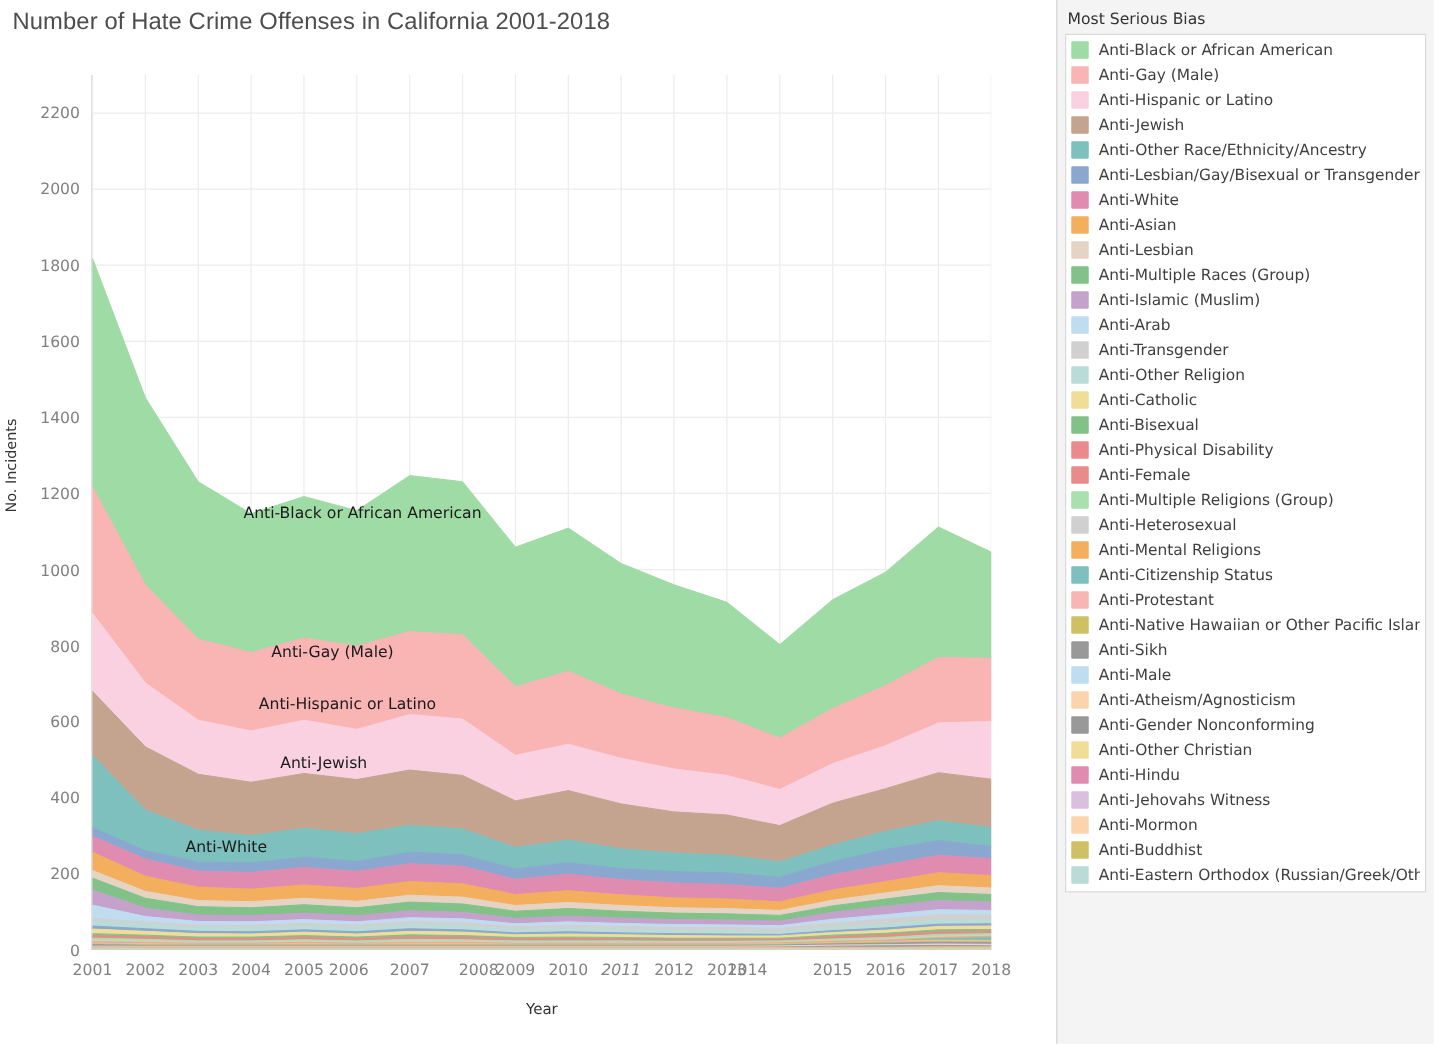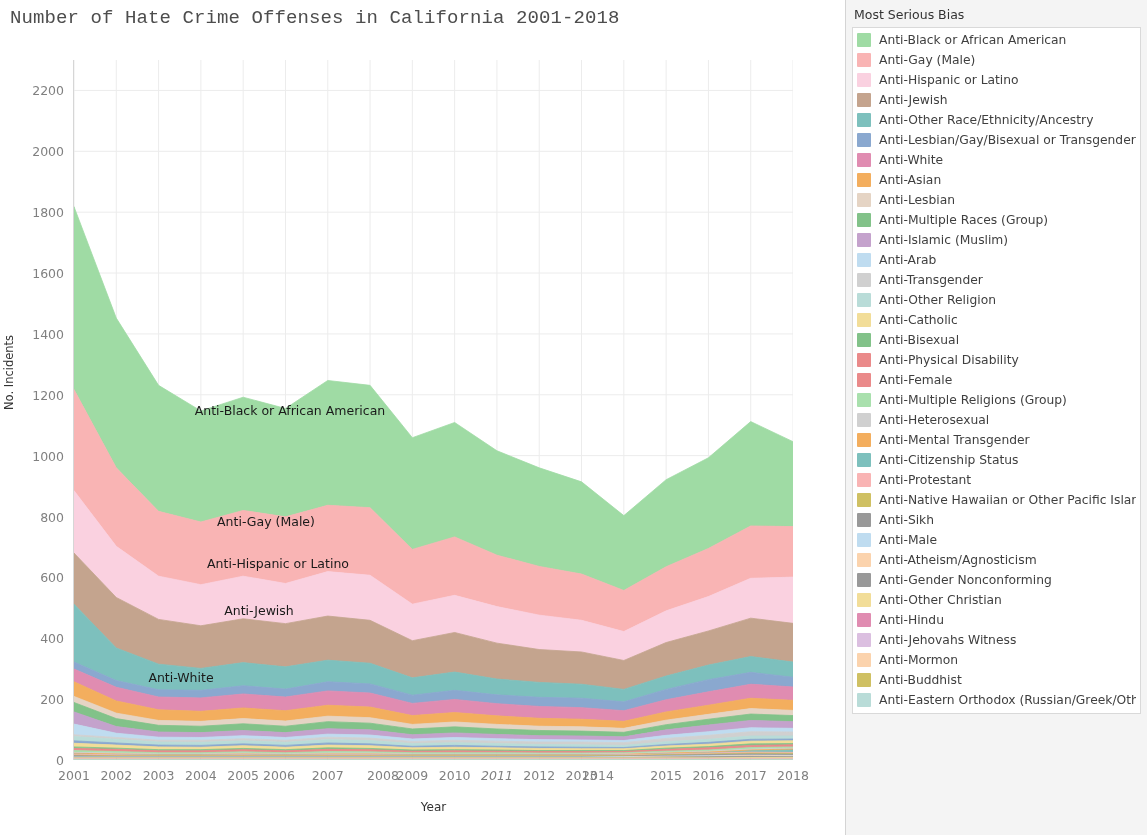--- a/index.html
+++ b/index.html
@@ -13,21 +13,21 @@
   #viz{position:absolute;left:0;top:0;width:1147px;height:835px;}
 
   
   #chart-pane{
     position:absolute;left:0;top:0;width:838px;height:835px;
     background:#ffffff;
   }
   #chart-title{
     position:absolute;left:10px;top:7px;
     font-size:19px;color:#4d4d4d;
-    font-family:Liberation Mono, monospace;
+    font-family:Liberation Sans, sans-serif;
     white-space:nowrap;letter-spacing:0.1px;
   }
   #plot-wrap{
     position:absolute;left:74px;top:60px;
     width:719px;height:700px;
   }
   #plot-svg{position:absolute;left:0;top:0;}
 
   
   #y-axis{position:absolute;left:0;top:60px;width:74px;height:700px;}
@@ -304,21 +304,21 @@
         <div class="legend-item">
           <span class="legend-swatch" style="background: rgb(169, 224, 173);"></span>
           <span class="legend-label">Anti-Multiple Religions (Group)</span>
         </div>
         <div class="legend-item">
           <span class="legend-swatch" style="background: rgb(208, 208, 208);"></span>
           <span class="legend-label">Anti-Heterosexual</span>
         </div>
         <div class="legend-item">
           <span class="legend-swatch" style="background: rgb(243, 174, 94);"></span>
-          <span class="legend-label">Anti-Mental Transgender</span>
+          <span class="legend-label">Anti-Mental Religions</span>
         </div>
         <div class="legend-item">
           <span class="legend-swatch" style="background: rgb(125, 192, 189);"></span>
           <span class="legend-label">Anti-Citizenship Status</span>
         </div>
         <div class="legend-item">
           <span class="legend-swatch" style="background: rgb(249, 180, 180);"></span>
           <span class="legend-label">Anti-Protestant</span>
         </div>
         <div class="legend-item">

